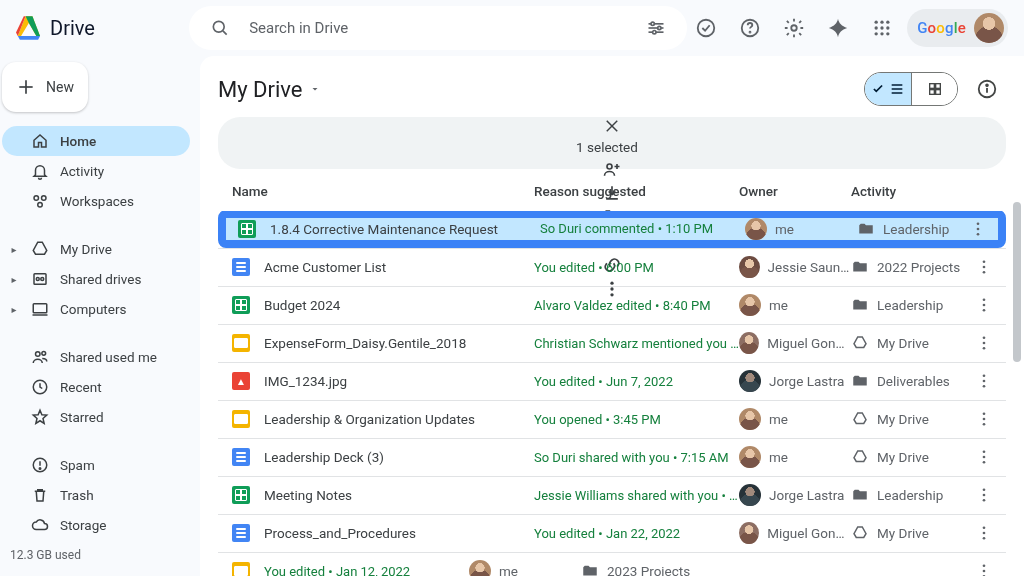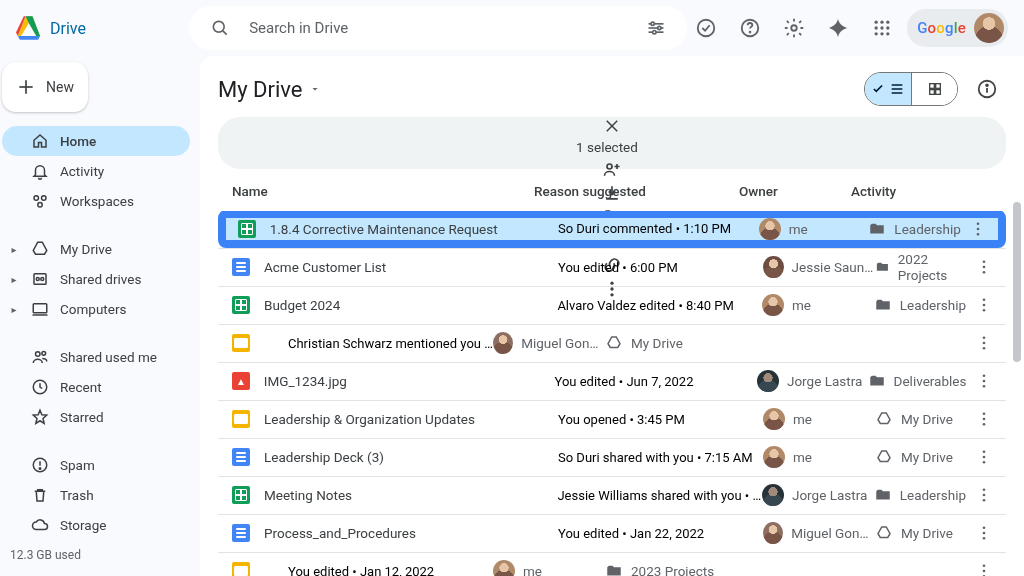--- a/index.html
+++ b/index.html
@@ -4,21 +4,21 @@
 <style>
 * { margin:0; padding:0; box-sizing:border-box; font-family:'Google Sans',Roboto,Arial,sans-serif; }
 html, body { width:1024px; height:576px; overflow:hidden; background:#f8fafd; }
 body { position:relative; }
 .diag { position:absolute; inset:0; background-image: repeating-linear-gradient(45deg,#eef1f5 0 2px,transparent 2px 8px); z-index:-1; }
 
 
 .header { display:flex; align-items:center; height:56px; padding:0 16px; }
 .brand { display:flex; align-items:center; gap:8px; width:186px; }
 .drive-logo { width:26px; height:24px; }
-.brand-text { font-size:16px; color:#0369a1; }
+.brand-text { font-size:20px; color:#0f172a; }
 .search-wrap { flex:0 0 498px; }
 .search-bar { display:flex; align-items:center; background:#fff; border-radius:24px; height:44px; padding:0 8px; }
 .search-bar .icon-btn { margin:0 4px; }
 .search-input { flex:1; border:none; outline:none; font-size:15px; color:#5f6368; background:transparent; padding:0 6px; }
 .search-input::placeholder { color:#5f6368; }
 .header-actions { flex:1; display:flex; align-items:center; justify-content:flex-end; gap:6px; }
 .icon-btn { width:38px; height:38px; border:none; background:transparent; border-radius:50%; display:flex; align-items:center; justify-content:center; cursor:pointer; color:#5f6368; }
 .google-chip { display:flex; align-items:center; gap:8px; background:#e9ecef; border-radius:20px; padding:4px 4px 4px 10px; }
 .google-word { font-size:15px; font-weight:500; letter-spacing:.2px; }
 .google-word span:nth-child(1){color:#4285F4}.google-word span:nth-child(2){color:#EA4335}.google-word span:nth-child(3){color:#FBBC05}.google-word span:nth-child(4){color:#4285F4}.google-word span:nth-child(5){color:#34A853}.google-word span:nth-child(6){color:#EA4335}
@@ -54,21 +54,21 @@
 .sel-bar .icon-btn { width:36px; height:36px; }
 
 .cols { display:flex; align-items:center; height:42px; font-size:13.5px; color:#3c4043; font-weight:500; padding:0 4px 0 14px; }
 .c-name { width:302px; } .c-reason { width:205px; } .c-owner { width:112px; } .c-loc { flex:1; } .c-act { width:36px; }
 
 .rows { overflow:hidden; }
 .row { display:flex; align-items:center; height:38px; border-top:1px solid #e1e3e5; padding:0 4px 0 14px; font-size:13.5px; color:#3c4043; }
 .row.selected { background:#c2e7ff; border:8px solid #3b82f6; border-radius:8px; margin:-1px 0 0 0; padding:0 2px 0 12px; }
 .row .file-icon { width:18px; height:18px; border-radius:2px; margin-right:14px; display:inline-flex; align-items:center; justify-content:center; }
 .row .name { width:270px; overflow:hidden; text-overflow:ellipsis; white-space:nowrap; }
-.row .reason { width:205px; color:#000000; overflow:hidden; text-overflow:ellipsis; white-space:nowrap; font-size:13px;margin-left:24px; }
+.row .reason { width:205px; color:#15803d; overflow:hidden; text-overflow:ellipsis; white-space:nowrap; font-size:13px; }
 .row .owner { width:112px; display:flex; align-items:center; gap:8px; color:#5f6368; overflow:hidden; }
 .row .owner .avatar { width:22px; height:22px; }
 .row .owner-text { overflow:hidden; text-overflow:ellipsis; white-space:nowrap; }
 .row .loc { flex:1; display:flex; align-items:center; gap:8px; color:#5f6368; }
 .row .more { width:36px; display:flex; justify-content:center; color:#5f6368; }
 
 .doc-icon{background:#4285f4}.sheet-icon{background:#0f9d58}.slides-icon{background:#f4b400}.img-icon{background:#ea4335}
 .doc-icon:before,.sheet-icon:before,.slides-icon:before{content:"";display:block;background:#fff;border-radius:1px}
 .doc-icon:before{width:10px;height:2px;box-shadow:0 -4px 0 #fff,0 4px 0 #fff}
 .sheet-icon:before{width:10px;height:10px;background:linear-gradient(#fff,#fff) center/10px 2px no-repeat,linear-gradient(#fff,#fff) center/2px 10px no-repeat;border:1px solid #fff}
@@ -458,20 +458,21 @@
           <span class="more">
             <svg width="18" height="18" viewBox="0 0 24 24" fill="#5f6368">
               <circle cx="12" cy="5" r="1.8"></circle>
               <circle cx="12" cy="12" r="1.8"></circle>
               <circle cx="12" cy="19" r="1.8"></circle>
             </svg>
           </span>
         </div>
         <div class="row">
           <span class="file-icon slides-icon"></span>
+          <span class="name">ExpenseForm_Daisy.Gentile_2018</span>
           <span class="reason">Christian Schwarz mentioned you • …</span>
           <span class="owner">
             <span class="avatar a3"></span>
             <span class="owner-text">Miguel Gonza…</span>
           </span>
           <span class="loc">
             <svg width="18" height="18" viewBox="0 0 24 24">
               <path d="M9 4h6l5 9-3 5H7l-3-5z" fill="none" stroke="#5f6368" stroke-width="2"></path>
             </svg>
             <span>My Drive</span>

